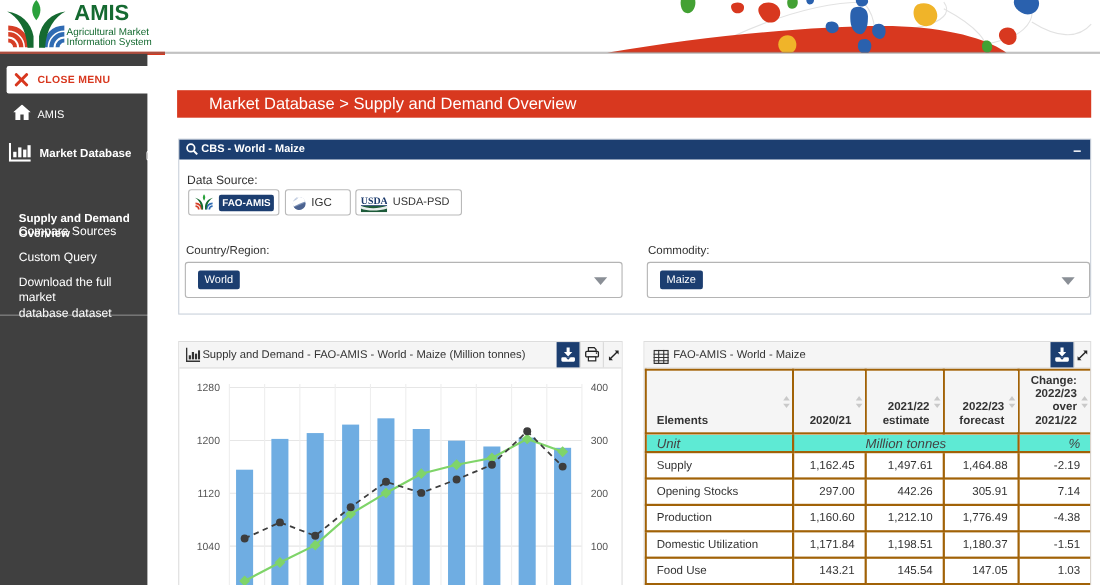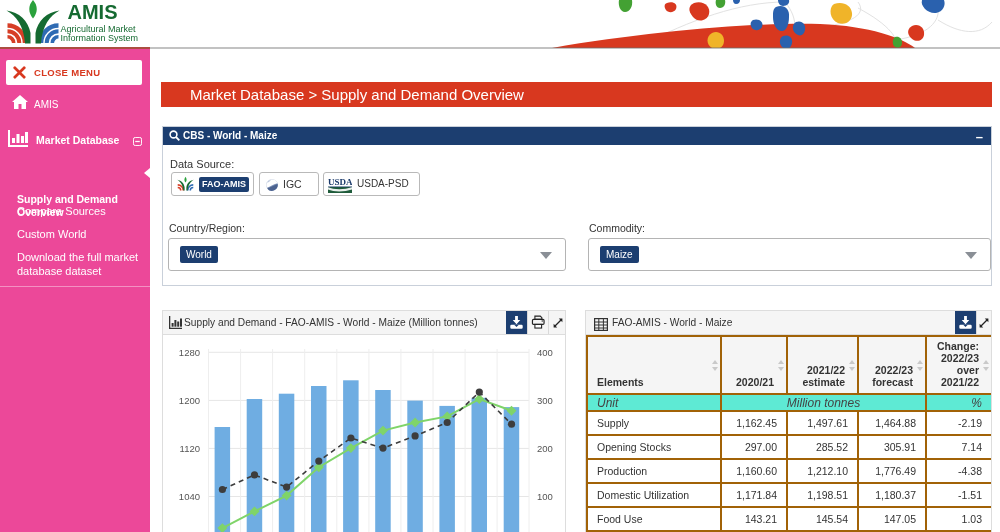--- a/index.html
+++ b/index.html
@@ -4,21 +4,21 @@
 <style>
 * { margin:0; padding:0; box-sizing:border-box; }
 svg { display:block; }
 html,body { width:1000px; height:532px; overflow:hidden; background:#fff;
   font-family:"Liberation Sans", sans-serif; }
 #page { position:relative; width:1000px; height:532px; overflow:hidden; background:#fff; }
 .abs { position:absolute; }
 
 #hdr { left:0; top:0; width:1000px; height:47px; background:#fff; }
 
-#side { left:0; top:49px; width:150px; height:483px; background:#ec4899; color:#fff;padding-left:34px; }
+#side { left:0; top:49px; width:134px; height:483px; background:#404040; color:#fff;padding-left:34px; }
 #closebtn { left:6px; top:11px; width:136px; height:25px; background:#fff; border-radius:2px; }
 #closebtn .x { position:absolute; left:7px; top:6px; }
 #closebtn .t { position:absolute; left:28px; top:7px; font-size:9.5px; font-weight:bold; color:#d8381f; letter-spacing:.3px; }
 .mitem { color:#fff; }
 
 #banner { left:161px; top:82px; width:831px; height:25px; background:#d8381f; color:#fff;
   font-size:15px; line-height:25px; padding-left:29px; }
 
 #cbs { left:162px; top:125.5px; width:830px; height:160.5px; background:#fff;
   border:1px solid #c9d0da; }
@@ -137,21 +137,21 @@
     <div class="abs mitem" style="left:36px;top:85px;font-size:10.5px;font-weight:bold;">Market Database</div>
     <div class="abs" style="left:133px;top:87.5px;" id="minusbox">
       <svg width="9" height="9" viewBox="0 0 10 10">
         <rect x="0.5" y="0.5" width="9" height="9" rx="2" fill="none" stroke="#fff" stroke-width="1.1"></rect>
         <rect x="2.5" y="4.3" width="5" height="1.4" fill="#fff"></rect>
       </svg>
     </div>
     <div class="abs mitem" style="left:17px;top:118.5px;font-size:10.5px;font-weight:bold;line-height:13.5px;margin-top:25px;">Supply and Demand<br>Overview</div>
     <div class="abs" style="left:144px;top:119px;width:0;height:0;border-top:5px solid transparent;border-bottom:5px solid transparent;border-right:6px solid #fff;"></div>
     <div class="abs mitem" style="left:17px;top:155.5px;font-size:11px;">Compare Sources</div>
-    <div class="abs mitem" style="left:17px;top:179px;font-size:11px;">Custom World</div>
+    <div class="abs mitem" style="left:17px;top:179px;font-size:11px;">Custom Query</div>
     <div class="abs mitem" style="left:17px;top:200.5px;font-size:11px;line-height:14px;">Download the full market<br>database dataset</div>
     <div class="abs" style="left:0;top:236.5px;width:150px;height:1px;background:rgba(255,255,255,0.4);"></div>
   </div>
 
   <div id="cbs" class="abs">
     <div id="cbshead" class="abs">
       <span class="abs" style="left:6px;top:3.5px;">
           <svg width="11" height="11" viewBox="0 0 11 11">
             <circle cx="4.5" cy="4.5" r="3.4" fill="none" stroke="#fff" stroke-width="1.6"></circle>
             <line x1="7" y1="7" x2="10.3" y2="10.3" stroke="#fff" stroke-width="1.8"></line>
@@ -386,21 +386,21 @@
         <tr class="datarow">
               <td>Supply</td>
               <td class="num">1,162.45</td>
               <td class="num">1,497.61</td>
               <td class="num">1,464.88</td>
               <td class="num">-2.19</td>
             </tr>
         <tr class="datarow">
               <td>Opening Stocks</td>
               <td class="num">297.00</td>
-              <td class="num">285.52</td>
+              <td class="num">442.26</td>
               <td class="num">305.91</td>
               <td class="num">7.14</td>
             </tr>
         <tr class="datarow">
               <td>Production</td>
               <td class="num">1,160.60</td>
               <td class="num">1,212.10</td>
               <td class="num">1,776.49</td>
               <td class="num">-4.38</td>
             </tr>

